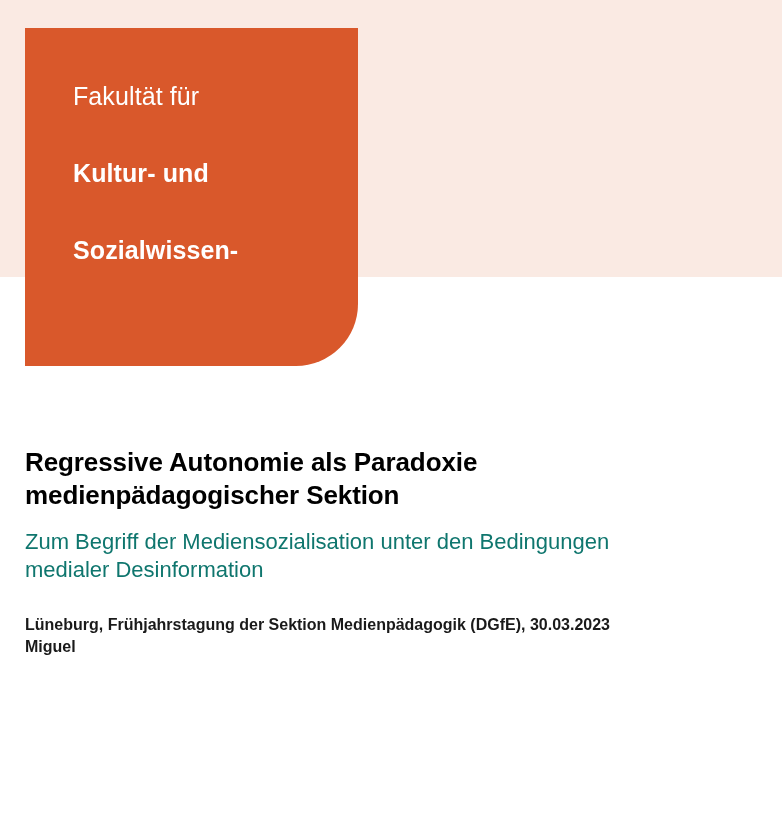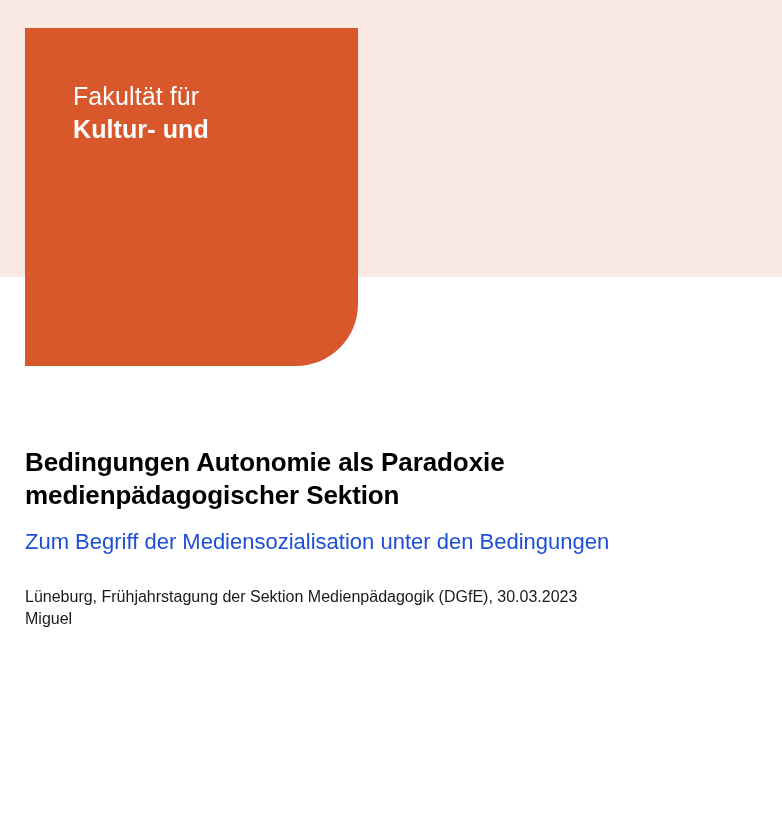--- a/index.html
+++ b/index.html
@@ -42,20 +42,21 @@
     color: #ffffff;
     font-size: 25px;
     line-height: 33px;
     letter-spacing: 0.1px;
   }
   .faculty-line.light {
     font-weight: 400;
   }
   .faculty-line.bold {
     font-weight: 700;
+    margin-top: 44px;
   }
 
   
   .content {
     position: absolute;
     left: 25px;
     top: 446px;
     width: 735px;
   }
   .authors {
@@ -70,52 +71,54 @@
     font-weight: 700;
     line-height: 33px;
     color: #000000;
     margin: 0 0 10px 0;
     letter-spacing: -0.1px;
   }
   .subtitle {
     font-size: 22px;
     font-weight: 400;
     line-height: 28px;
-    color: #1d4ed8;
+    color: #0f766e;
     margin: 16px 0 30px 0;
   }
   .meta {
     font-size: 16px;
-    font-weight: 400;
+    font-weight: 700;
     line-height: 22px;
     color: #1a1a1a;
     margin: 0;
   }
   .meta-line {
     display: block;
   }
 </style>
 </head>
 <body>
 
 <div class="banner-band"></div>
 
 <div class="faculty-block">
   <div class="faculty-line light">Fakultät für</div>
   <div class="faculty-line bold">Kultur- und</div>
+  <div class="faculty-line bold">Sozialwissen-</div>
 </div>
 
 <div class="content">
 
   <h1 class="main-title">
-    <span>Bedingungen Autonomie als Paradoxie</span><br>
+    <span>Regressive Autonomie als Paradoxie</span><br>
     <span>medienpädagogischer Sektion</span>
   </h1>
 
   <p class="subtitle">
     <span>Zum Begriff der Mediensozialisation unter den Bedingungen</span><br>
+    <span>medialer Desinformation</span>
   </p>
 
   <p class="meta">
     <span class="meta-line">Lüneburg, Frühjahrstagung der Sektion Medienpädagogik (DGfE), 30.03.2023</span>
     <span class="meta-line">Miguel</span>
   </p>
 </div>
 
 </body></html>

